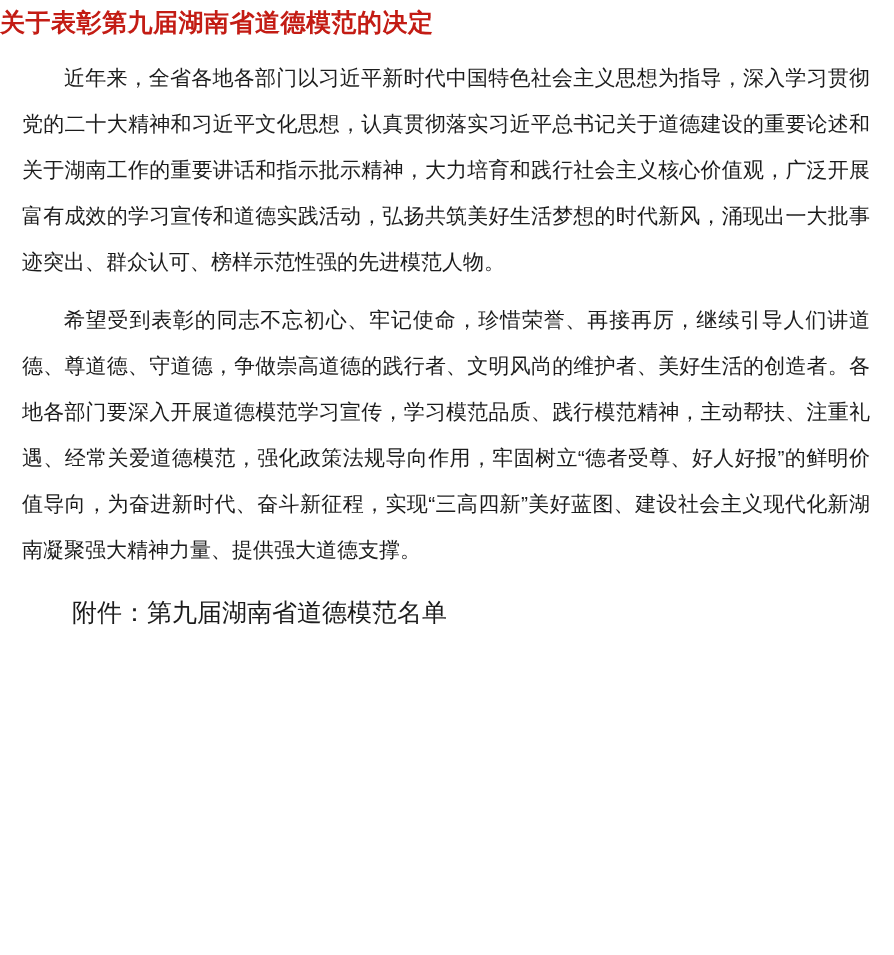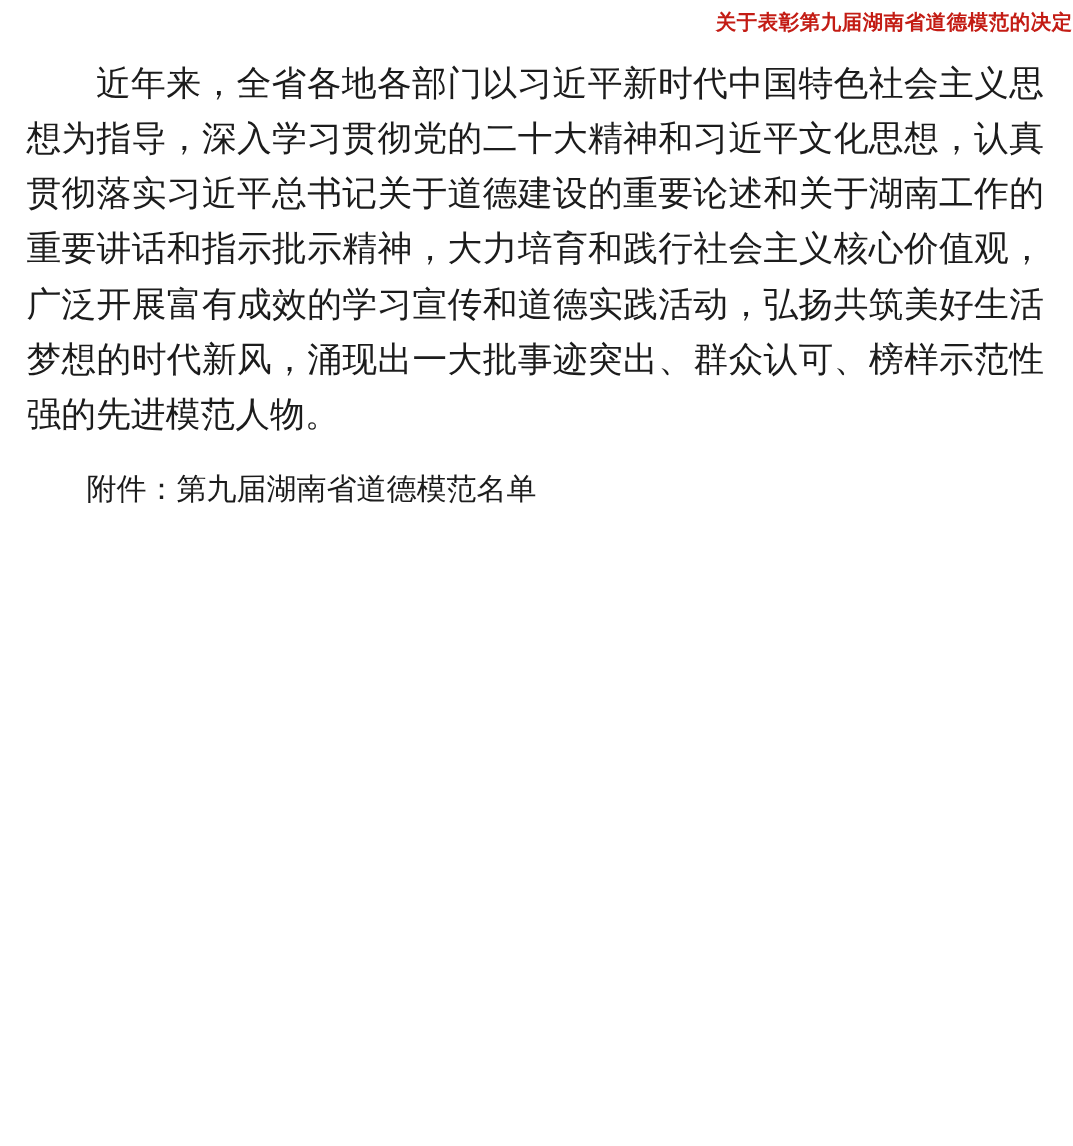--- a/index.html
+++ b/index.html
@@ -19,38 +19,38 @@
   .page {
     width: 894px;
     height: 955px;
     box-sizing: border-box;
     padding: 0;
     position: relative;
     background: #ffffff;
   }
 
   .doc-title {
-    text-align: right;
-    font-size: 17px;
+    text-align: left;
+    font-size: 25px;
     font-weight: bold;
     color: #c31c14;
     letter-spacing: 0.5px;
     line-height: 1;
     padding-top: 10px;
     margin: 0 0 20px 0;
     white-space: nowrap;
   }
 
   .body-block {
     padding: 0 24px 0 22px;
   }
 
   p.para {
     margin: 0 0 12px 0;
-    font-size: 29px;
+    font-size: 21px;
     line-height: 46px;
     text-align: justify;
     text-justify: inter-ideograph;
     text-indent: 2em;
     color: #1c1c1c;
     letter-spacing: 0px;
   }
 
   p.para:last-of-type {
     margin-bottom: 0;
@@ -69,17 +69,18 @@
 
 <div class="page">
 
   <h1 class="doc-title">关于表彰第九届湖南省道德模范的决定</h1>
 
   <div class="body-block">
 
     <p class="para">近年来，全省各地各部门以习近平新时代中国特色社会主义思想为指导，深入学习贯彻党的二十大精神和习近平文化思想，认真贯彻落实习近平总书记关于道德建设的重要论述和关于湖南工作的重要讲话和指示批示精神，大力培育和践行社会主义核心价值观，广泛开展富有成效的学习宣传和道德实践活动，弘扬共筑美好生活梦想的时代新风，涌现出一大批事迹突出、群众认可、榜样示范性强的先进模范人物。</p>
 
 
+    <p class="para">希望受到表彰的同志不忘初心、牢记使命，珍惜荣誉、再接再厉，继续引导人们讲道德、尊道德、守道德，争做崇高道德的践行者、文明风尚的维护者、美好生活的创造者。各地各部门要深入开展道德模范学习宣传，学习模范品质、践行模范精神，主动帮扶、注重礼遇、经常关爱道德模范，强化政策法规导向作用，牢固树立“德者受尊、好人好报”的鲜明价值导向，为奋进新时代、奋斗新征程，实现“三高四新”美好蓝图、建设社会主义现代化新湖南凝聚强大精神力量、提供强大道德支撑。</p>
 
     <p class="attach-ref">附件：第九届湖南省道德模范名单</p>
 
   </div>
 </div>
 
 </body></html>

